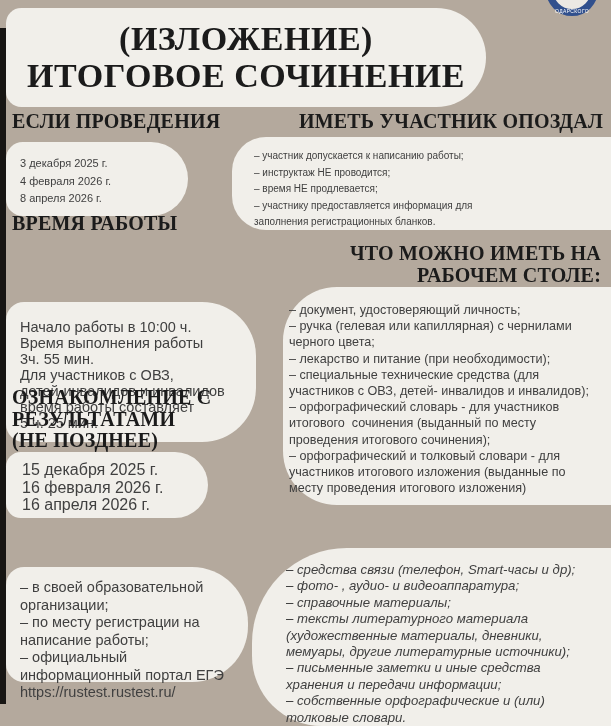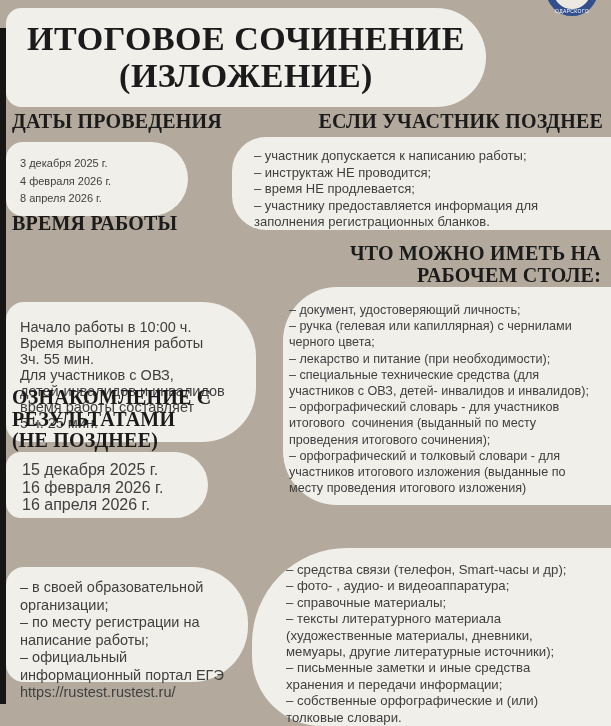--- a/index.html
+++ b/index.html
@@ -72,23 +72,23 @@
   .card {
     position: absolute;
     background: var(--card, #f1efea);
     color: var(--body_text, #404040);
     white-space: pre;
   }
   .card-dates   { top:142px; left:6px;   width:182px; height:74px;  border-radius:18px 40px 40px 18px; padding:13px 0 0 14px; font-size:11px;   line-height:17.5px; }
   .card-time    { top:254px; left:6px;   width:250px; height:140px; border-radius:18px 54px 54px 18px; padding:17px 0 0 14px; font-size:14.5px; line-height:16px;margin-top:48px; }
   .card-results { top:452px; left:6px;   width:202px; height:66px;  border-radius:18px 40px 40px 18px; padding:9px 0 0 16px;  font-size:16px;   line-height:17.5px; }
   .card-where   { top:567px; left:6px;   width:242px; height:115px; border-radius:18px 56px 56px 18px; padding:12px 0 0 14px; font-size:14.5px; line-height:17.5px; }
-  .card-late    { top:137px; left:232px; width:379px; height:93px;  border-radius:34px 0 0 34px;       padding:11px 0 0 22px; font-size:13px; line-height:16.5px; }
+  .card-late    { top:137px; left:232px; width:379px; height:93px;  border-radius:34px 0 0 34px;       padding:11px 0 0 22px; font-size:10px; line-height:16.5px; }
   .card-allowed { top:287px; left:283px; width:328px; height:218px; border-radius:54px 0 0 54px;       padding:15px 0 0 6px; font-size:12.6px; line-height:16.2px; }
-  .card-banned  { top:548px; left:252px; width:359px; height:178px; border-radius:95px 0 0 70px;       padding:14px 16px 0 34px; font-size:13.2px; line-height:16.4px; }
+  .card-banned  { top:548px; left:252px; width:359px; height:178px; border-radius:95px 0 0 70px;       padding:14px 16px 0 34px; font-size:13.2px; line-height:16.4px;font-style:italic; }
   .h-dates   { top:111px; }
   .h-time    { top:213px; }
   .h-results { top:387px; }
   .h-where   { top:523px; }
   .h-late    { top:111px; right:8px; }
   .h-allowed { top:243px; }
   .h-banned  { top:520px; }
   .portal-link { color: var(--body_text, #404040); text-decoration: none; cursor: pointer; }
 </style>
 </head>
@@ -96,25 +96,25 @@
 
 <div class="poster">
 
   <div class="left-strip"></div>
 
   <div class="badge">
     <span class="badge-text">ОДАРСКОГО</span>
   </div>
 
   <header class="title-card">
+    <div class="title-line">(ИЗЛОЖЕНИЕ)</div>
     <div class="title-line">ИТОГОВОЕ СОЧИНЕНИЕ</div>
-    <div class="title-line">(ИЗЛОЖЕНИЕ)</div>
   </header>
 
-  <h2 class="heading h-left h-dates">ДАТЫ ПРОВЕДЕНИЯ</h2>
+  <h2 class="heading h-left h-dates">ЕСЛИ ПРОВЕДЕНИЯ</h2>
   <div class="card card-dates">3 декабря 2025 г.
 4 февраля 2026 г.
 8 апреля 2026 г.</div>
 
   <h2 class="heading h-left h-time">ВРЕМЯ РАБОТЫ</h2>
   <div class="card card-time">Начало работы в 10:00 ч.
 Время выполнения работы
 3ч. 55 мин.
 Для участников с ОВЗ,
 детей-инвалидов и инвалидов
@@ -129,21 +129,21 @@
 16 апреля 2026 г.</div>
 
   <div class="card card-where"><span>– в своей образовательной
 организации;
 – по месту регистрации на
 написание работы;
 – официальный
 информационный портал ЕГЭ</span>
 <span class="portal-link">https://rustest.rustest.ru/</span></div>
 
-  <h2 class="heading h-right h-late">ЕСЛИ УЧАСТНИК ПОЗДНЕЕ</h2>
+  <h2 class="heading h-right h-late">ИМЕТЬ УЧАСТНИК ОПОЗДАЛ</h2>
   <div class="card card-late">– участник допускается к написанию работы;
 – инструктаж НЕ проводится;
 – время НЕ продлевается;
 – участнику предоставляется информация для
 заполнения регистрационных бланков.</div>
 
   <h2 class="heading h-right h-allowed">ЧТО МОЖНО ИМЕТЬ НА
 РАБОЧЕМ СТОЛЕ:</h2>
   <div class="card card-allowed">– документ, удостоверяющий личность;
 – ручка (гелевая или капиллярная) с чернилами

